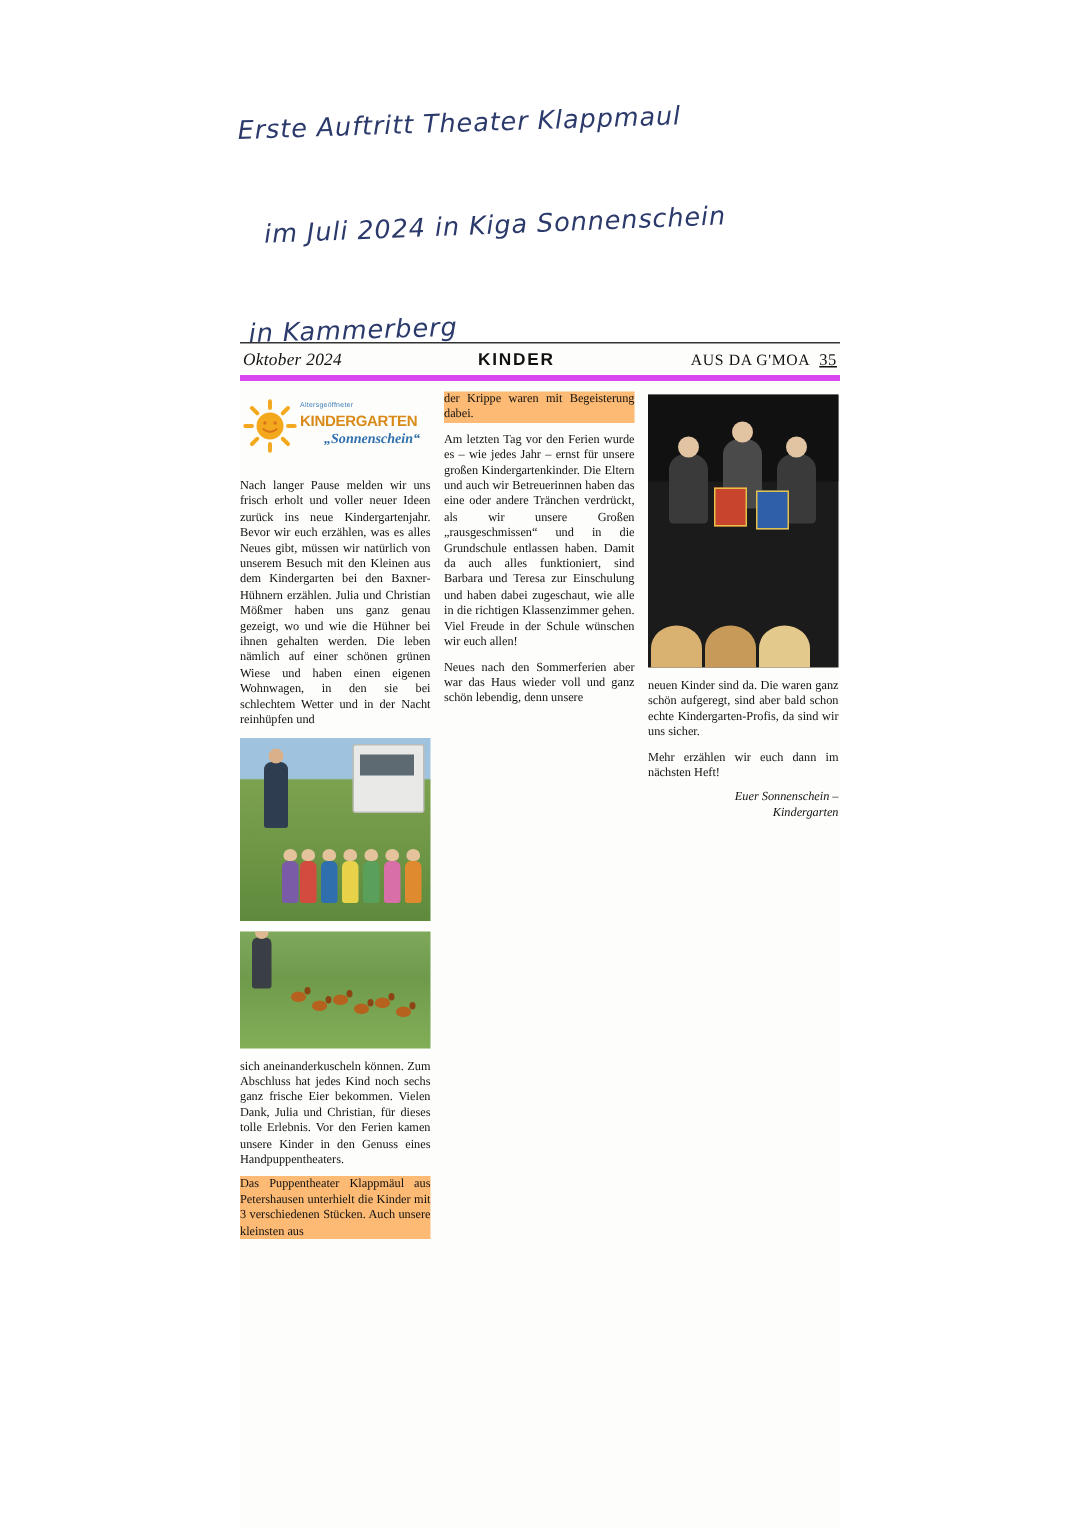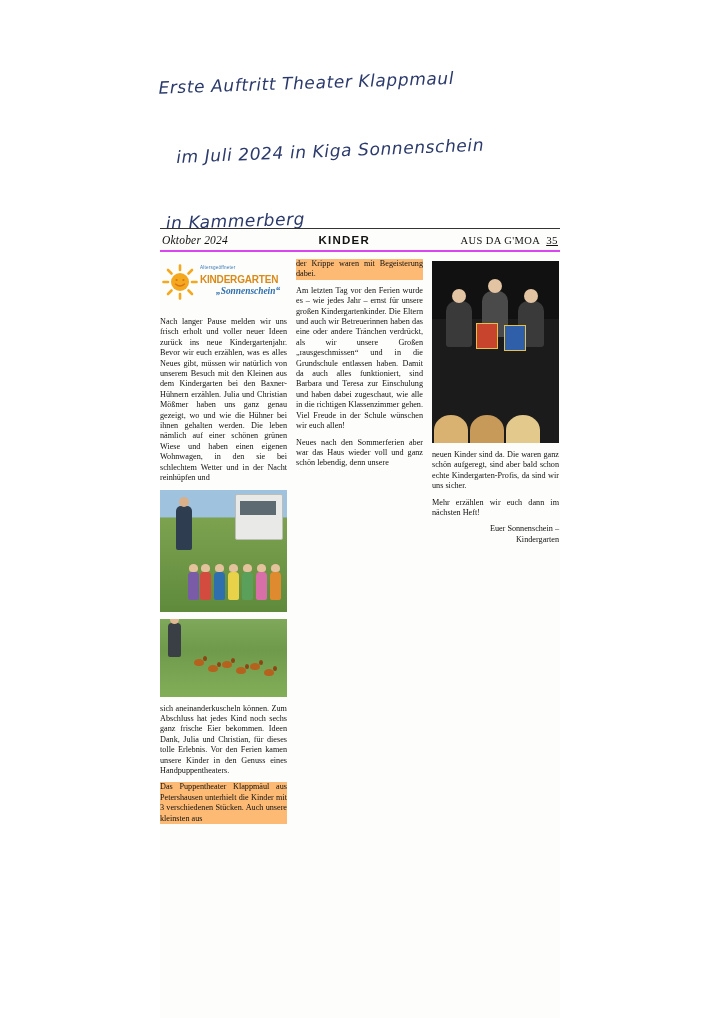--- a/index.html
+++ b/index.html
@@ -48,21 +48,21 @@
   .rule-top {
     border-top: 1px solid #333;
     width: 400px;
     margin: 0;
   }
   .masthead {
     display: flex;
     align-items: baseline;
     justify-content: space-between;
     padding: 5px 2px 4px 2px;
-    border-bottom: 2px solid #d946ef;
+    border-bottom: 4px solid #d946ef;
   }
   .masthead .left {
     font-family: "Liberation Serif", serif;
     font-style: italic;
     font-size: 11.5px;
     letter-spacing: 0.2px;
   }
   .masthead .center {
     font-family: "Liberation Sans", sans-serif;
     font-weight: bold;
@@ -131,20 +131,21 @@
     font-style: italic;
     font-size: 9.4px;
     color: #2f6fae;
     margin-top: 1px;
     margin-left: 16px;
   }
 
   .highlight { background: #fdba74; }
   .sig {
     text-align: right;
+    font-style: italic;
     font-size: 8.2px;
     line-height: 10.4px;
     margin-top: 6px;
   }
 
   
   .photo {
     width: 100%;
     display: block;
     margin: 2px 0 7px 0;
@@ -290,21 +291,21 @@
       <div class="photo ph-chick">
         <div class="person"></div>
         <div class="hen" style="left:34px;top:40px;"></div>
         <div class="hen" style="left:48px;top:46px;"></div>
         <div class="hen" style="left:62px;top:42px;"></div>
         <div class="hen" style="left:76px;top:48px;"></div>
         <div class="hen" style="left:90px;top:44px;"></div>
         <div class="hen" style="left:104px;top:50px;"></div>
       </div>
 
-      <p>sich aneinanderkuscheln können. Zum Abschluss hat jedes Kind noch sechs ganz frische Eier bekommen. Ideen Dank, Julia und Christian, für dieses tolle Erlebnis. Vor den Ferien kamen unsere Kinder in den Genuss eines Handpuppentheaters.</p>
+      <p>sich aneinanderkuscheln können. Zum Abschluss hat jedes Kind noch sechs ganz frische Eier bekommen. Vielen Dank, Julia und Christian, für dieses tolle Erlebnis. Vor den Ferien kamen unsere Kinder in den Genuss eines Handpuppentheaters.</p>
       <p class="highlight">Das Puppentheater Klappmäul aus Petershausen unterhielt die Kinder mit 3 verschiedenen Stücken. Auch unsere kleinsten aus</p>
     </div>
 
     <div class="col">
       <p class="highlight">der Krippe waren mit Begeisterung dabei.</p>
       <p>Am letzten Tag vor den Ferien wurde es – wie jedes Jahr – ernst für unsere großen Kindergartenkinder. Die Eltern und auch wir Betreuerinnen haben das eine oder andere Tränchen verdrückt, als wir unsere Großen „rausgeschmissen“ und in die Grundschule entlassen haben. Damit da auch alles funktioniert, sind Barbara und Teresa zur Einschulung und haben dabei zugeschaut, wie alle in die richtigen Klassenzimmer gehen. Viel Freude in der Schule wünschen wir euch allen!</p>
       <p>Neues nach den Sommerferien aber war das Haus wieder voll und ganz schön lebendig, denn unsere</p>
     </div>
 
     <div class="col">

